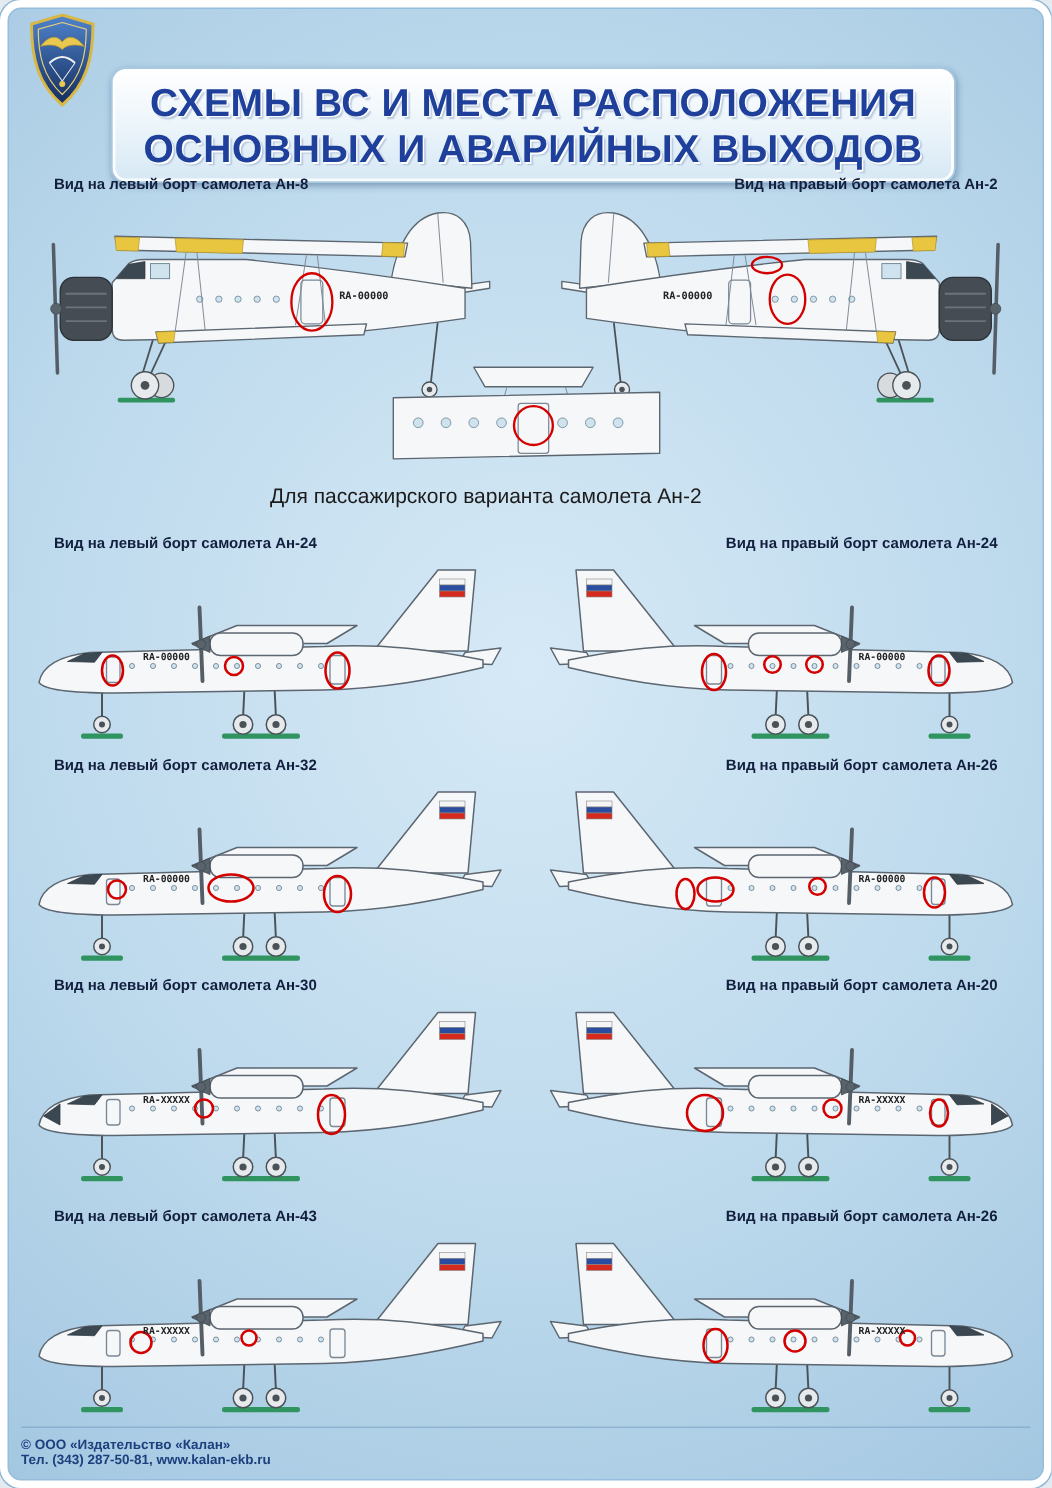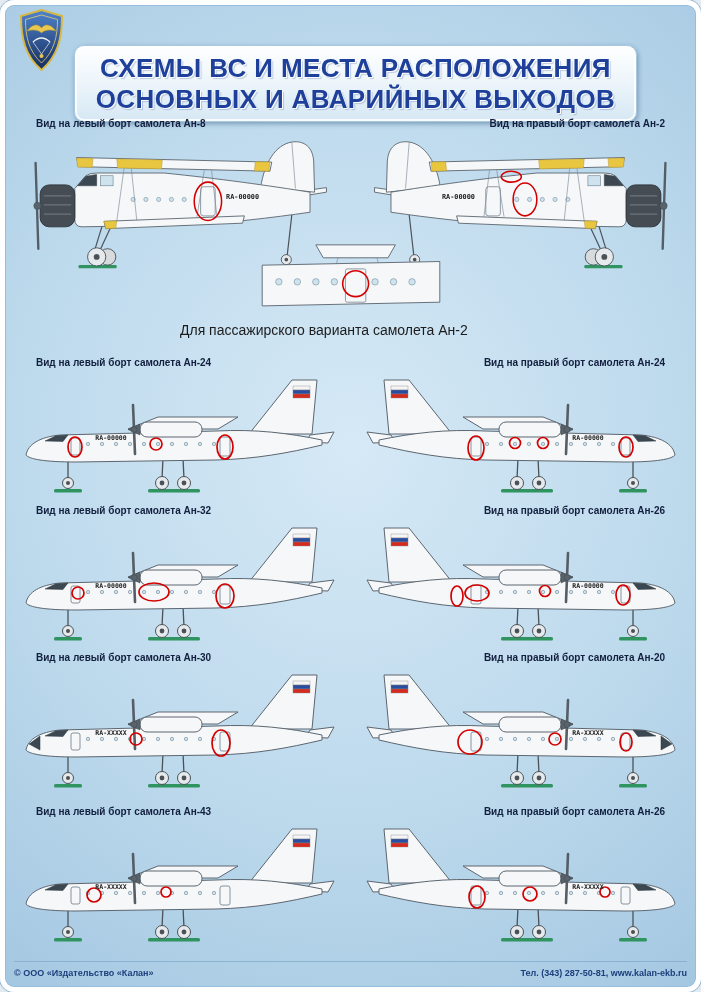--- a/index.html
+++ b/index.html
@@ -17,21 +17,21 @@
     box-shadow:1px 2px 5px rgba(25,60,105,.4), inset 0 0 0 2px rgba(255,255,255,.85);}
   .title-line{font-size:26px;line-height:31px;font-weight:bold;color:#1e3f9a;letter-spacing:.4px;
     text-shadow:1px 1px 0 #ffffff,2px 2px 1px rgba(30,70,140,.25);}
   .row{position:absolute;left:0;width:100%;}
   .labels{display:flex;justify-content:space-between;padding:0 36px;color:#121f3e;font-size:10px;font-weight:bold;}
   .planes{display:flex;justify-content:space-between;padding:3px 16px 0;}
   svg.plane{display:block;}
   .inset{position:absolute;top:243px;left:258px;width:186px;}
   .inset-caption{position:absolute;top:322px;left:180px;width:342px;text-align:left;font-size:14px;color:#1c1c1c;}
   .footer{position:absolute;left:14px;right:14px;bottom:14px;display:flex;justify-content:space-between;
-    color:#1c3f7d;font-size:9px;font-weight:bold;border-top:1px solid rgba(120,160,195,.6);padding-top:6px;}
+    color:#1c3f7d;font-size:9px;font-weight:bold;border-top:1px solid rgba(120,160,195,.6);padding-top:6px;flex-direction:column;}
   
   .part{fill:#f5f7f9;stroke:#5c6670;stroke-width:1;stroke-linejoin:round;}
   .glass{fill:#3b4852;stroke:#2c363e;stroke-width:.5;}
   .sidewin{fill:#cfe3ef;stroke:#5c7584;stroke-width:.6;}
   .door{fill:none;stroke:#7b8894;stroke-width:.9;}
   .win circle{fill:#cfe3ef;stroke:#5c7584;stroke-width:.5;}
   .wheel{fill:#e7eaec;stroke:#4a5258;stroke-width:1;}
   .wheelfar{fill:#d7dbde;stroke:#4a5258;stroke-width:1;}
   .hub{fill:#4a5258;}
   .ln{stroke:#4a5258;stroke-width:1.3;fill:none;}

